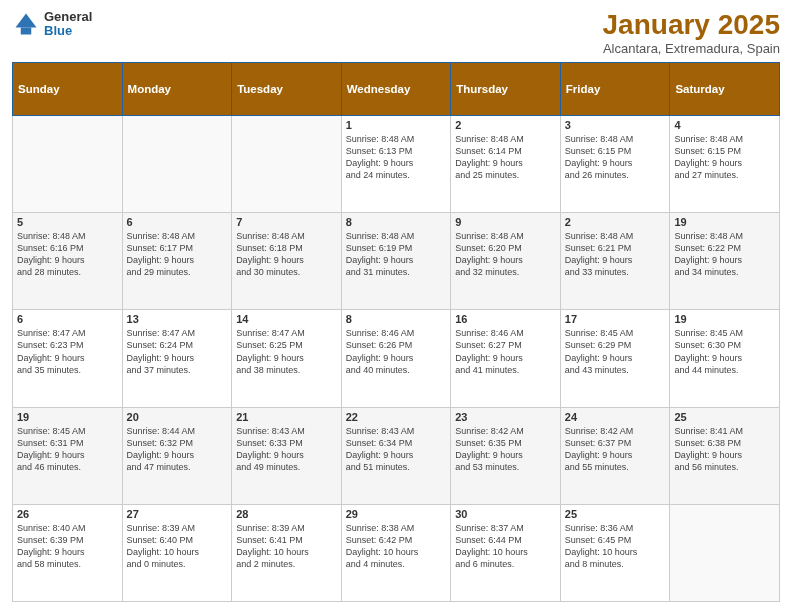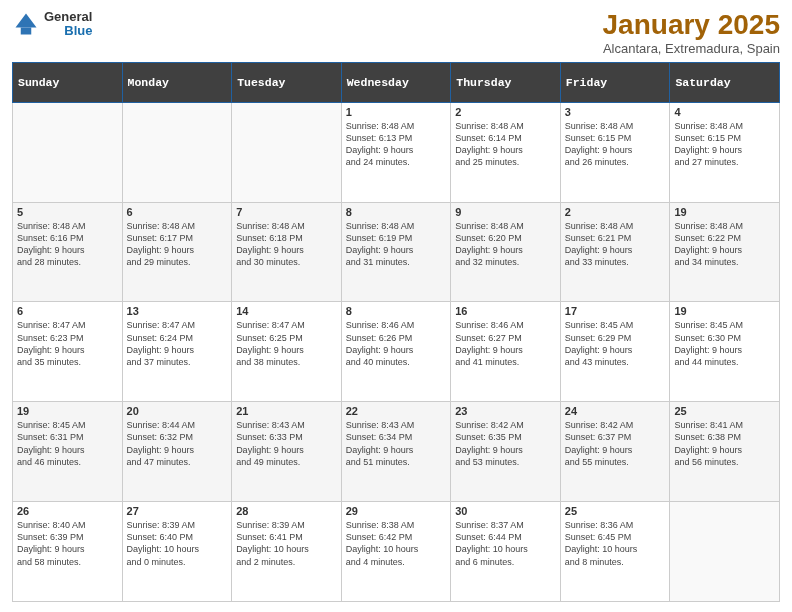--- a/index.html
+++ b/index.html
@@ -25,21 +25,20 @@
     }
     .logo {
       display: flex;
       align-items: center;
       gap: 4px;
     }
     .logo-text {
       display: flex;
       flex-direction: column;
       line-height: 1.1;
-      text-align: right;
     }
     .logo-general {
       font-size: 13px;
       font-weight: bold;
       color: #333;
     }
     .logo-blue {
       font-size: 13px;
       font-weight: bold;
       color: #1a6faf;
@@ -63,27 +62,26 @@
       color: #555;
     }
     .calendar {
       flex: 1;
       border: 1px solid #ccc;
       border-collapse: collapse;
       width: 100%;
       table-layout: fixed;
     }
     .calendar th {
-      background-color: #404040;
+      background-color: #a16207;
       color: white;
       text-align: left;
-      padding: 13px 5px;
+      padding: 20px 5px;
       font-size: 11.5px;
       border: 1px solid #2060a0;
-      font-family: Liberation Mono, monospace;
     }
     .calendar td {
       border: 1px solid #ccc;
       vertical-align: top;
       padding: 3px 4px;
       font-size: 9.5px;
       color: #333;
       background: #fff;
     }
     .calendar tr:nth-child(even) td {

